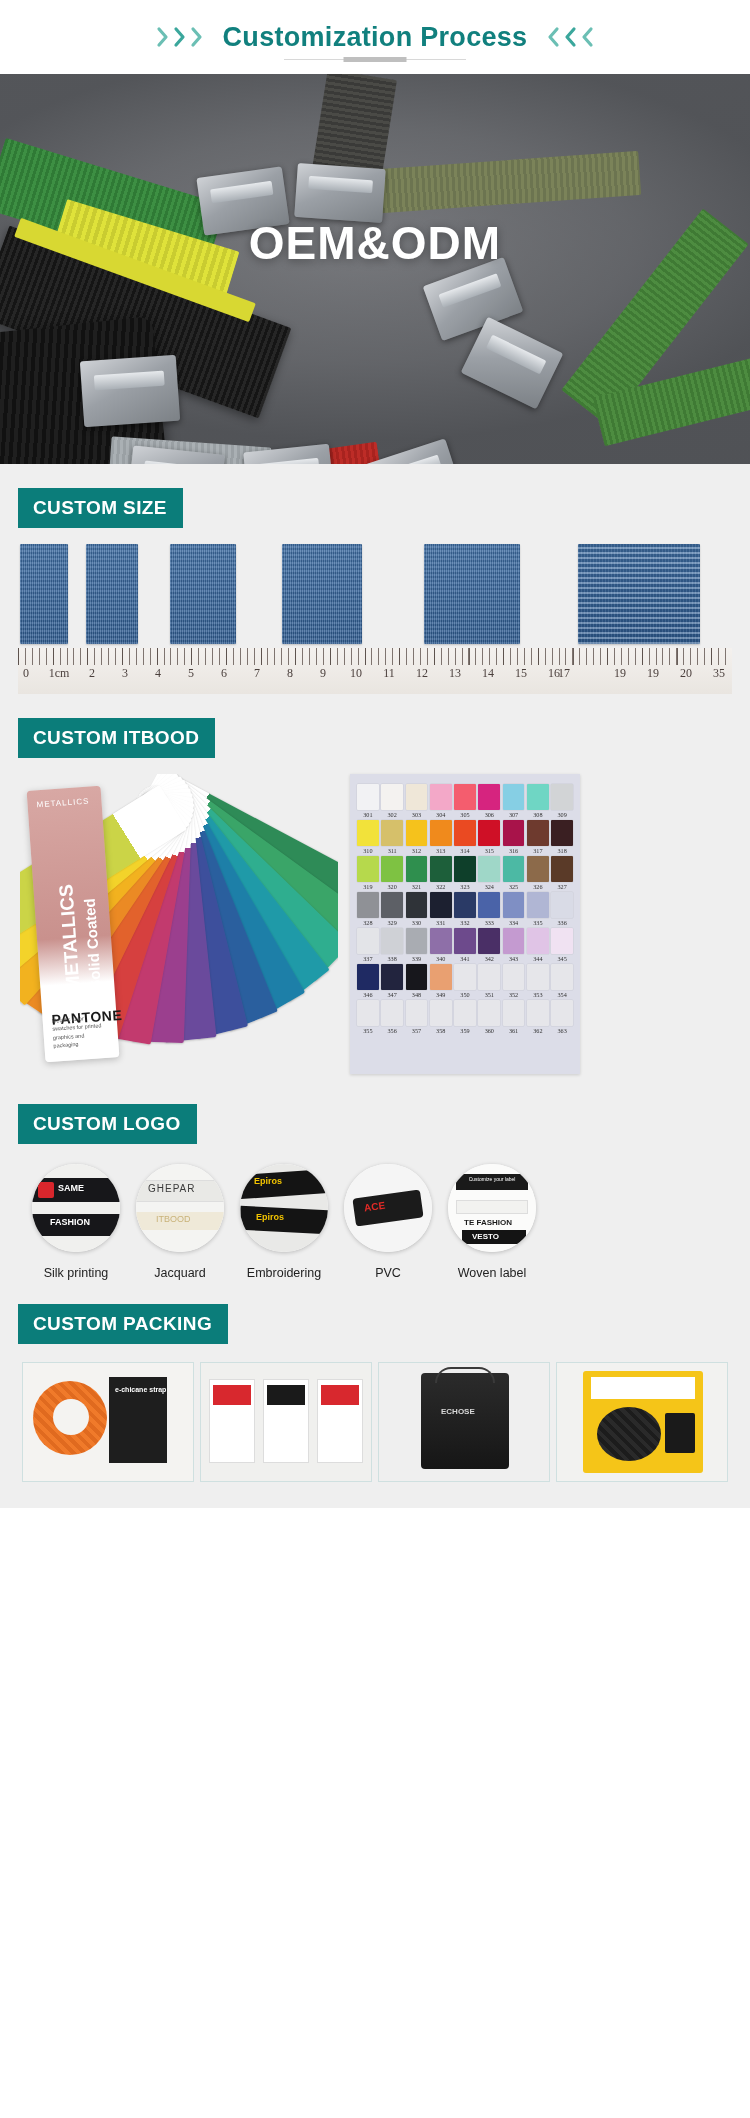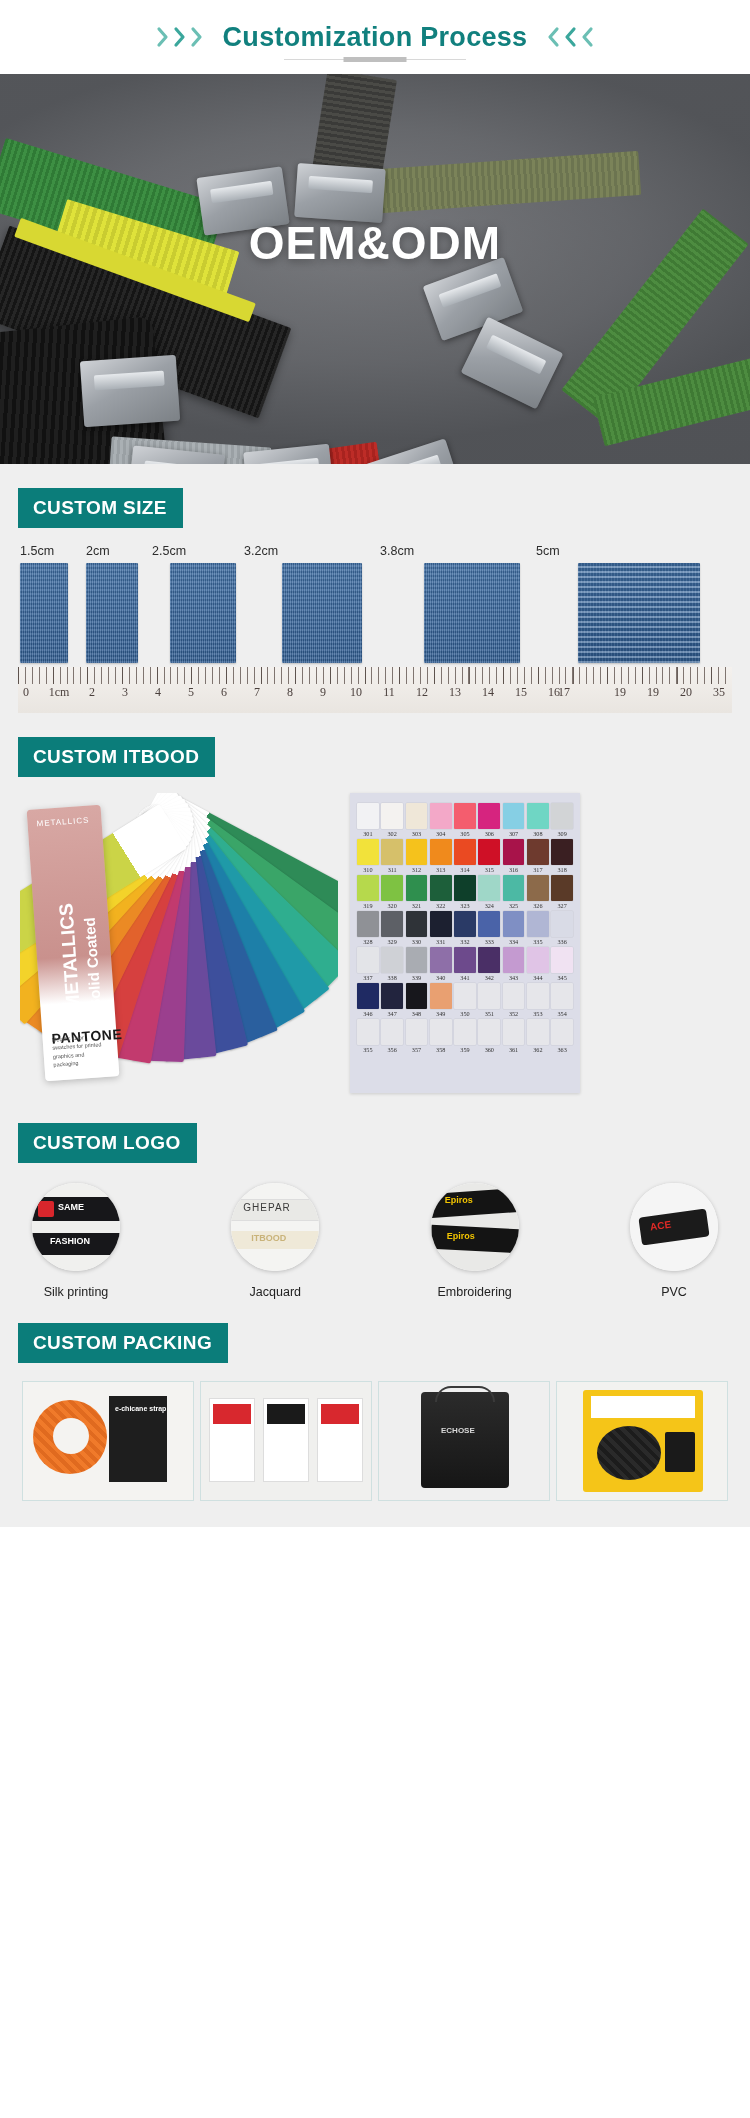--- a/index.html
+++ b/index.html
@@ -121,21 +121,21 @@
 
   .chart { width:230px; height:300px; background:#dcdde8;
            padding:10px 7px; box-shadow:0 1px 3px rgba(0,0,0,.15); }
   .chart-grid { display:grid; grid-template-columns:repeat(9,1fr); gap:2px 2.5px; }
   .chip-cell { text-align:center; }
   .chip { height:26px; border-radius:1px; box-shadow:0 0 0 .5px rgba(0,0,0,.07); }
   .chip-num { font-size:6.2px; color:#333; margin-top:1px;
               font-family:"Liberation Serif", serif; }
 
   
-  .logo-row { display:flex; justify-content:space-between; padding:4px 6px 0 6px; }
+  .logo-row { display:flex; padding:4px 6px 0 6px; }
   .logo-item { width:104px; text-align:center; }
   .logo-circle { width:88px; height:88px; border-radius:50%; margin:0 auto;
                  overflow:hidden; position:relative; background:#fff;
                  box-shadow:0 1px 4px rgba(0,0,0,.22); }
   .logo-caption { margin-top:14px; font-size:12.5px; color:#222; }
 
   
   .pack-row { display:flex; justify-content:space-between; padding:2px 4px 26px 4px; }
   .pack-card { width:172px; height:120px; background:#fff;
                border:1px solid #cfe0e0; position:relative; overflow:hidden; }
@@ -231,28 +231,20 @@
 
       <div class="buckle" style="left:372px;top:376px;width:84px;height:58px;transform:rotate(-18deg);"></div>
     </div>
     <div class="hero-title">OEM&amp;ODM</div>
   </div>
 
   <div class="grey-wrap">
     <div class="section">
       <div class="band">CUSTOM SIZE</div>
 
-      <div class="size-labels">
-        <span class="size-label" style="width:66px">1.5cm</span>
-        <span class="size-label" style="width:66px">2cm</span>
-        <span class="size-label" style="width:92px">2.5cm</span>
-        <span class="size-label" style="width:136px">3.2cm</span>
-        <span class="size-label" style="width:156px">3.8cm</span>
-        <span class="size-label" style="width:150px">5cm</span>
-      </div>
 
       <div class="swatch-row">
         <div class="swatch" style="width:48px;margin-right:18px">
             <div class="sw-tex"></div>
           </div>
         <div class="swatch" style="width:52px;margin-right:32px">
             <div class="sw-tex"></div>
           </div>
         <div class="swatch" style="width:66px;margin-right:46px">
             <div class="sw-tex"></div>
@@ -612,21 +604,21 @@
         </div>
 
 
         <div class="logo-item">
           <div class="logo-circle">
             <div style="position:absolute;inset:0;background:#f4f4f2"></div>
             <div style="position:absolute;left:0;top:16px;width:100%;height:22px;background:#e9e9e6;
                  border-top:1px solid #ddd;border-bottom:1px solid #ddd"></div>
             <div style="position:absolute;left:12px;top:19px;color:#3a3a3a;font-size:10px;font-weight:normal;letter-spacing:1px">GHEPAR</div>
             <div style="position:absolute;left:0;top:48px;width:100%;height:18px;background:#efe9d8"></div>
-            <div style="position:absolute;left:20px;top:50px;color:#c9b37a;font-size:9px;font-weight:bold">ITBOOD</div>
+            <div style="position:absolute;left:20px;top:50px;color:#c9b37a;font-size:9px;font-weight:normal">ITBOOD</div>
           </div>
           <div class="logo-caption">Jacquard</div>
         </div>
 
         <div class="logo-item">
           <div class="logo-circle">
             <div style="position:absolute;inset:0;background:#e9e9e7"></div>
             <div style="position:absolute;left:0;top:8px;width:100%;height:24px;background:#141414;transform:rotate(-4deg)"></div>
             <div style="position:absolute;left:14px;top:12px;color:#f2c400;font-size:9px;font-weight:bold">Epiros</div>
             <div style="position:absolute;left:0;top:44px;width:100%;height:24px;background:#141414;transform:rotate(3deg)"></div>
@@ -638,20 +630,31 @@
         <div class="logo-item">
           <div class="logo-circle">
             <div style="position:absolute;inset:0;background:#f5f5f5"></div>
             <div style="position:absolute;left:10px;top:30px;width:68px;height:28px;background:#1b1b1b;
                  border-radius:4px;transform:rotate(-8deg)"></div>
             <div style="position:absolute;left:20px;top:37px;color:#e02a26;font-size:10px;font-weight:bold;transform:rotate(-8deg)">ACE</div>
           </div>
           <div class="logo-caption">PVC</div>
         </div>
 
+        <div class="logo-item">
+          <div class="logo-circle">
+            <div style="position:absolute;inset:0;background:#fbfbfa"></div>
+            <div style="position:absolute;left:8px;top:10px;width:72px;height:16px;background:#1a1a1a;font-size:5px;color:#fff;padding:2px 3px;line-height:1.2">Customize your label</div>
+            <div style="position:absolute;left:8px;top:36px;width:72px;height:14px;background:#f2f2f0;border:1px solid #ddd"></div>
+            <div style="position:absolute;left:16px;top:54px;color:#1a1a1a;font-size:8px;font-weight:bold">TE FASHION</div>
+            <div style="position:absolute;left:14px;top:66px;width:64px;height:14px;background:#141414"></div>
+            <div style="position:absolute;left:24px;top:68px;color:#fff;font-size:8px;font-weight:bold">VESTO</div>
+          </div>
+          <div class="logo-caption">Woven label</div>
+        </div>
       </div>
     </div>
   </div>
 
   <div class="grey-wrap">
     <div class="section">
       <div class="band">CUSTOM PACKING</div>
 
       <div class="pack-row">
         <div class="pack-card">

